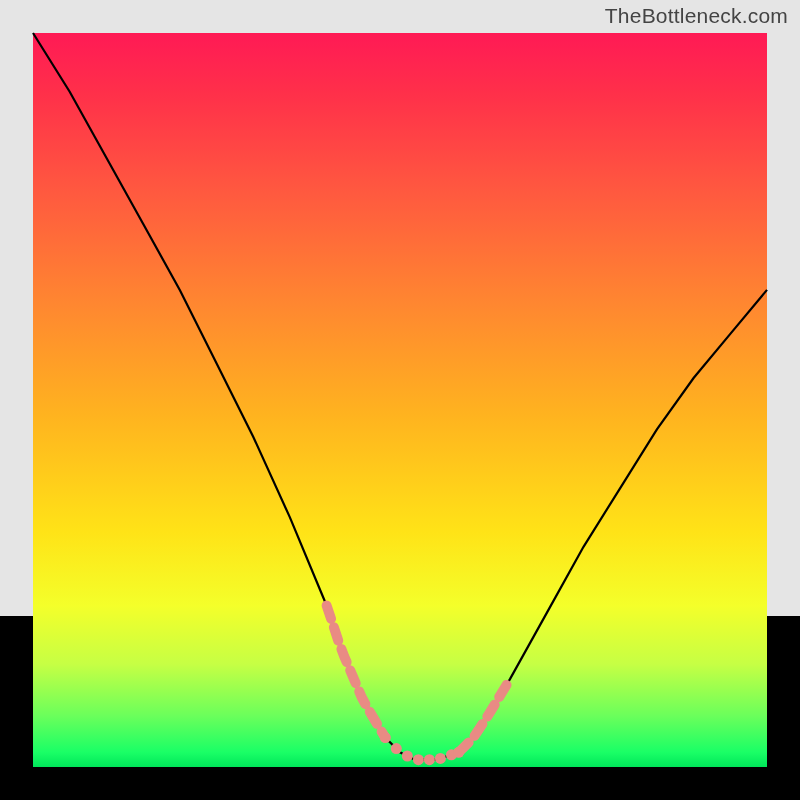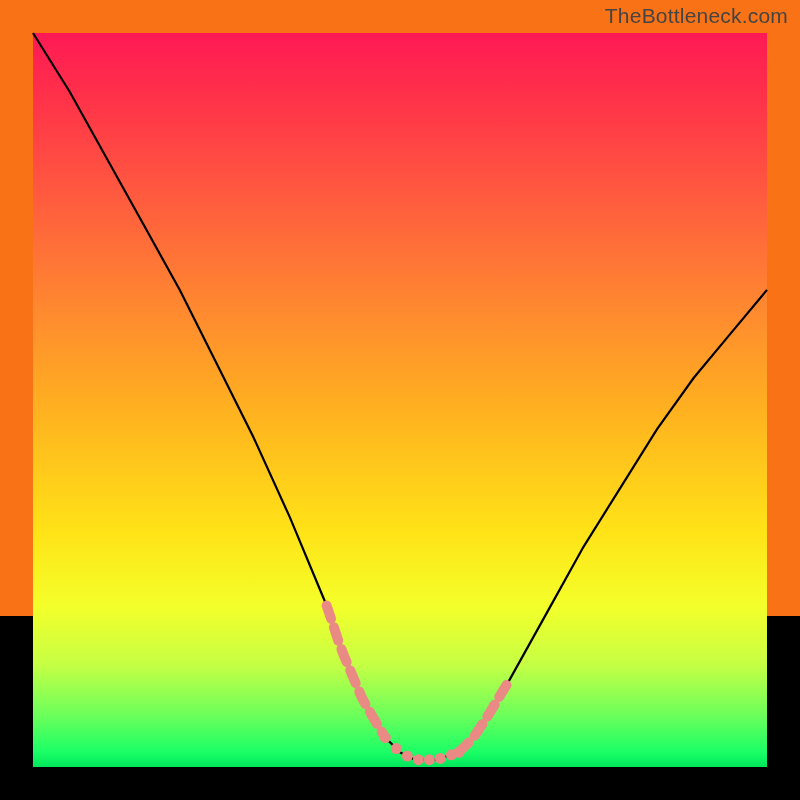--- a/index.html
+++ b/index.html
@@ -8,21 +8,21 @@
     width: 800px;
     height: 800px;
     background: #000;
     overflow: hidden;
     font-family: Arial, Helvetica, sans-serif;
   }
   .frame {
     position: relative;
     width: 800px;
     height: 616px;
-    background: #f97316;
+    background: #e5e5e5;
   }
   .watermark {
     position: absolute;
     top: 4px;
     right: 12px;
     color: #444444;
     font-size: 21px;
     font-weight: 500;
     letter-spacing: 0.2px;
     user-select: none;

